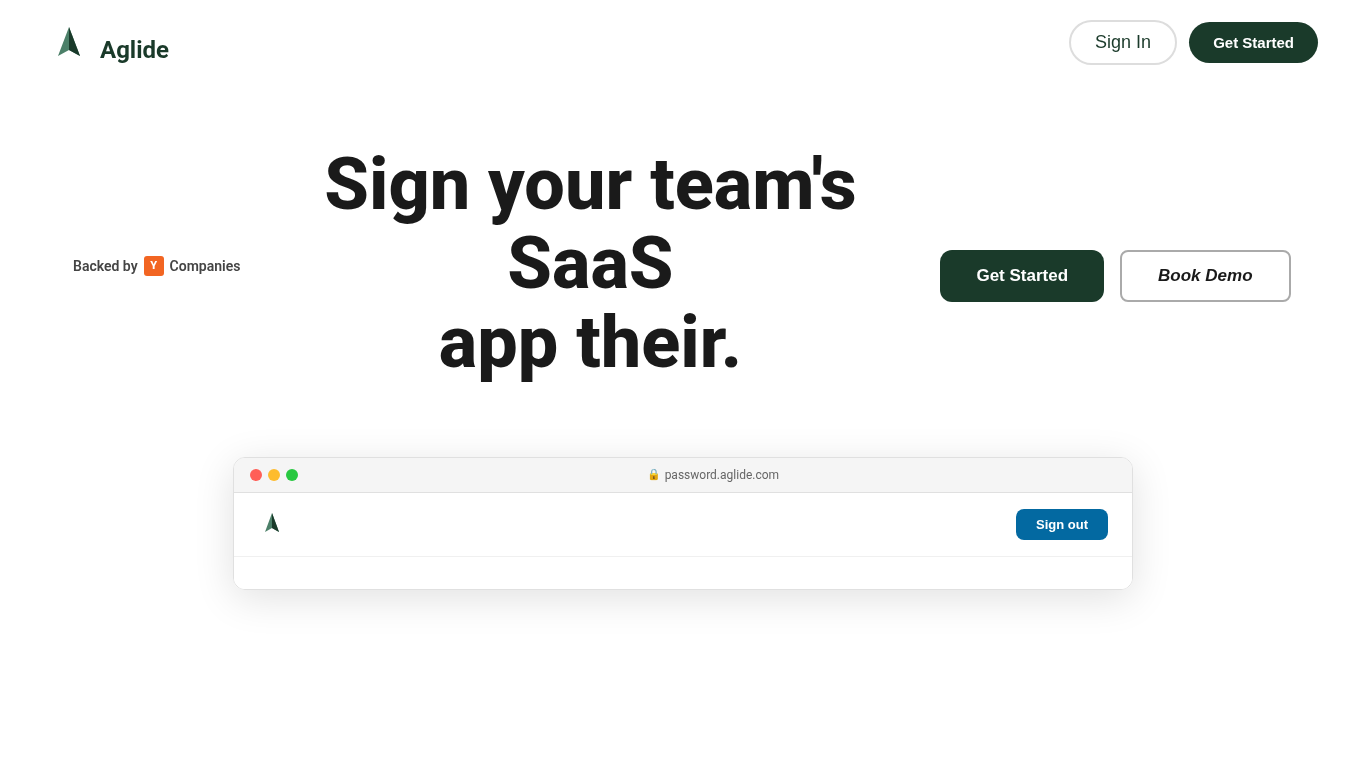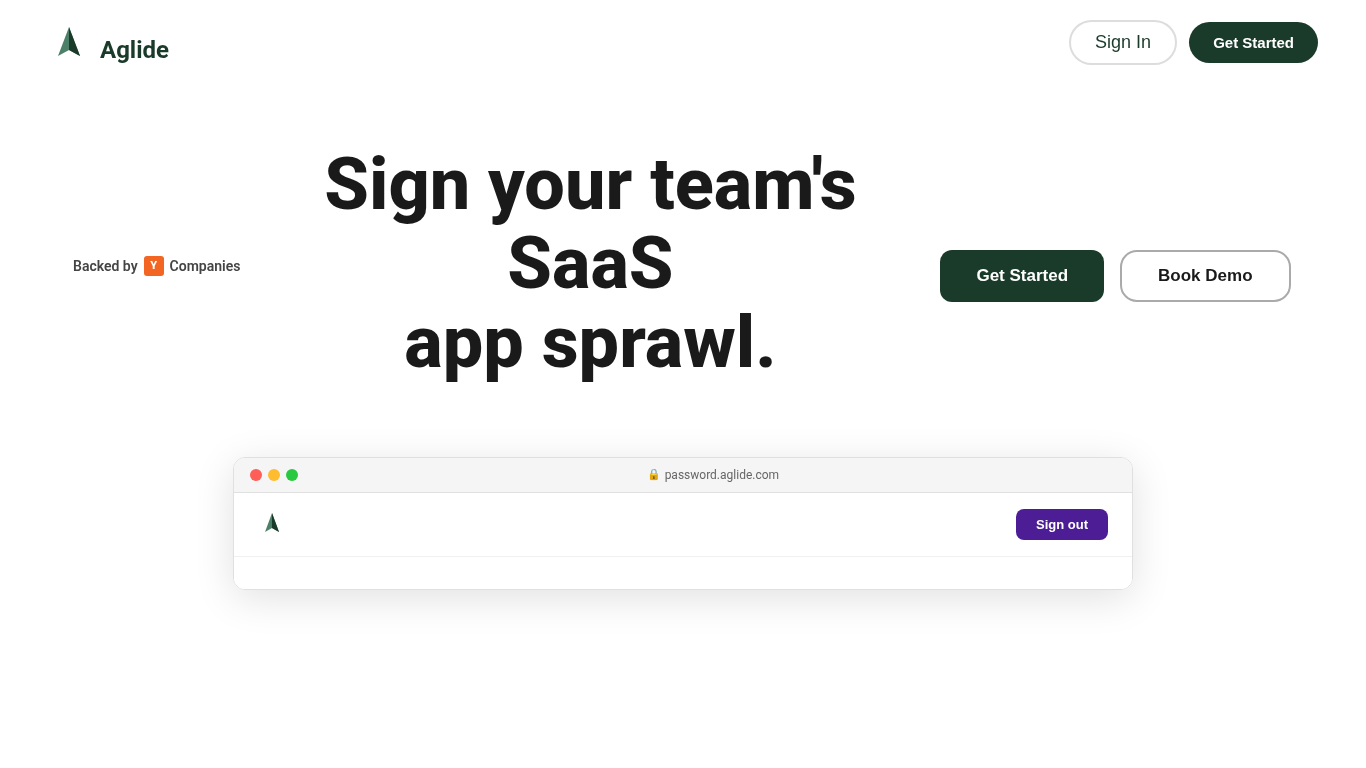--- a/index.html
+++ b/index.html
@@ -135,24 +135,25 @@
       font-size: 17px;
       font-weight: 600;
       cursor: pointer;
     }
 
     .btn-book-demo {
       padding: 14px 36px;
       background: transparent;
       color: #1a1a1a;
       border: 2px solid #aaa;
-      border-radius: 17px;
+      border-radius: 8px;
       font-size: 17px;
       font-weight: 600;
       cursor: pointer;
+      font-style: italic;
     }
 
     
     .browser-mockup-wrapper {
       display: flex;
       justify-content: center;
       padding: 0 48px;
     }
 
     .browser-mockup {
@@ -215,21 +216,21 @@
       border-bottom: 1px solid #f0f0f0;
     }
 
     .dashboard-logo {
       width: 28px;
       height: 28px;
     }
 
     .btn-signout {
       padding: 8px 20px;
-      background: #4c1d95;
+      background: #0369a1;
       color: #fff;
       border: none;
       border-radius: 8px;
       font-size: 13px;
       font-weight: 600;
       cursor: pointer;
     }
 
     .dashboard-body {
       padding: 16px 24px;
@@ -254,21 +255,21 @@
 </nav>
 
 <section class="hero">
   <div class="backed-by">
     <span>Backed by</span>
     <span class="yc-badge">Y</span>
     <span>Companies</span>
   </div>
   <h1 class="hero-title">
     <span>Sign your team's SaaS</span><br>
-    <span>app sprawl.</span>
+    <span>app their.</span>
   </h1>
   <div class="hero-buttons">
     <button class="btn-get-started-hero">Get Started</button>
     <button class="btn-book-demo">Book Demo</button>
   </div>
 </section>
 
 <div class="browser-mockup-wrapper">
   <div class="browser-mockup">
 

